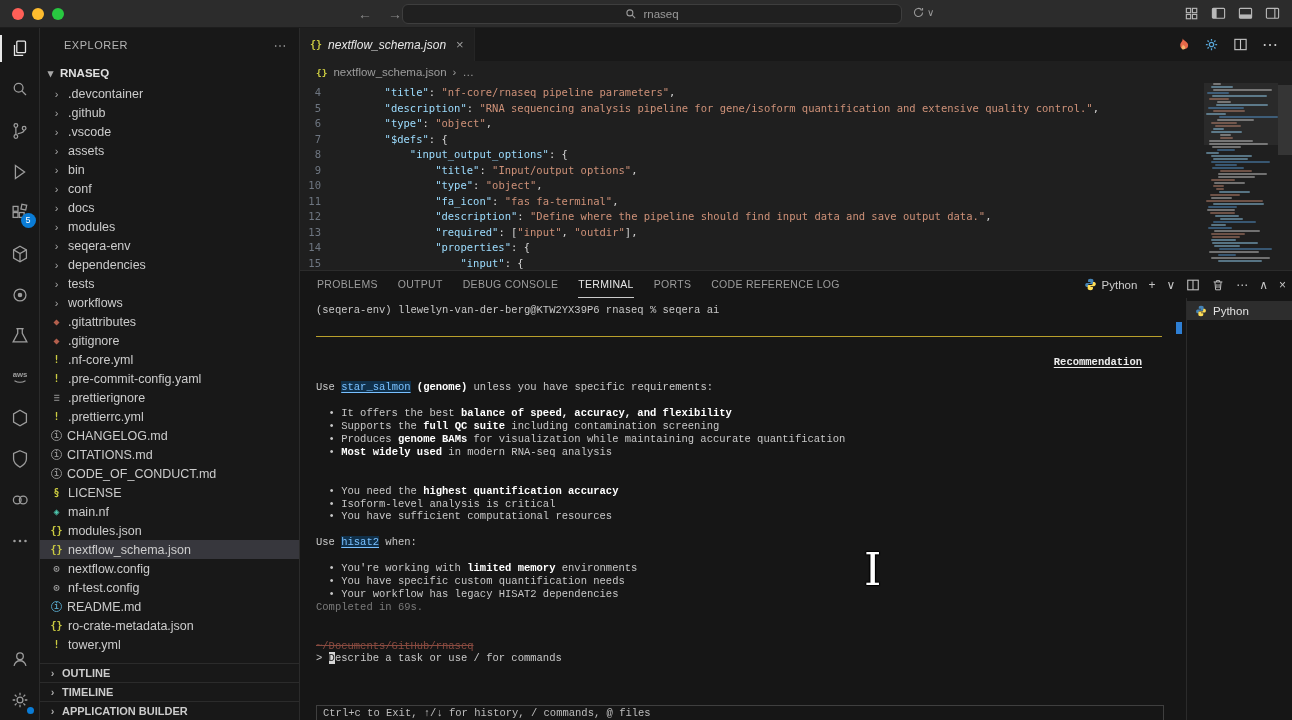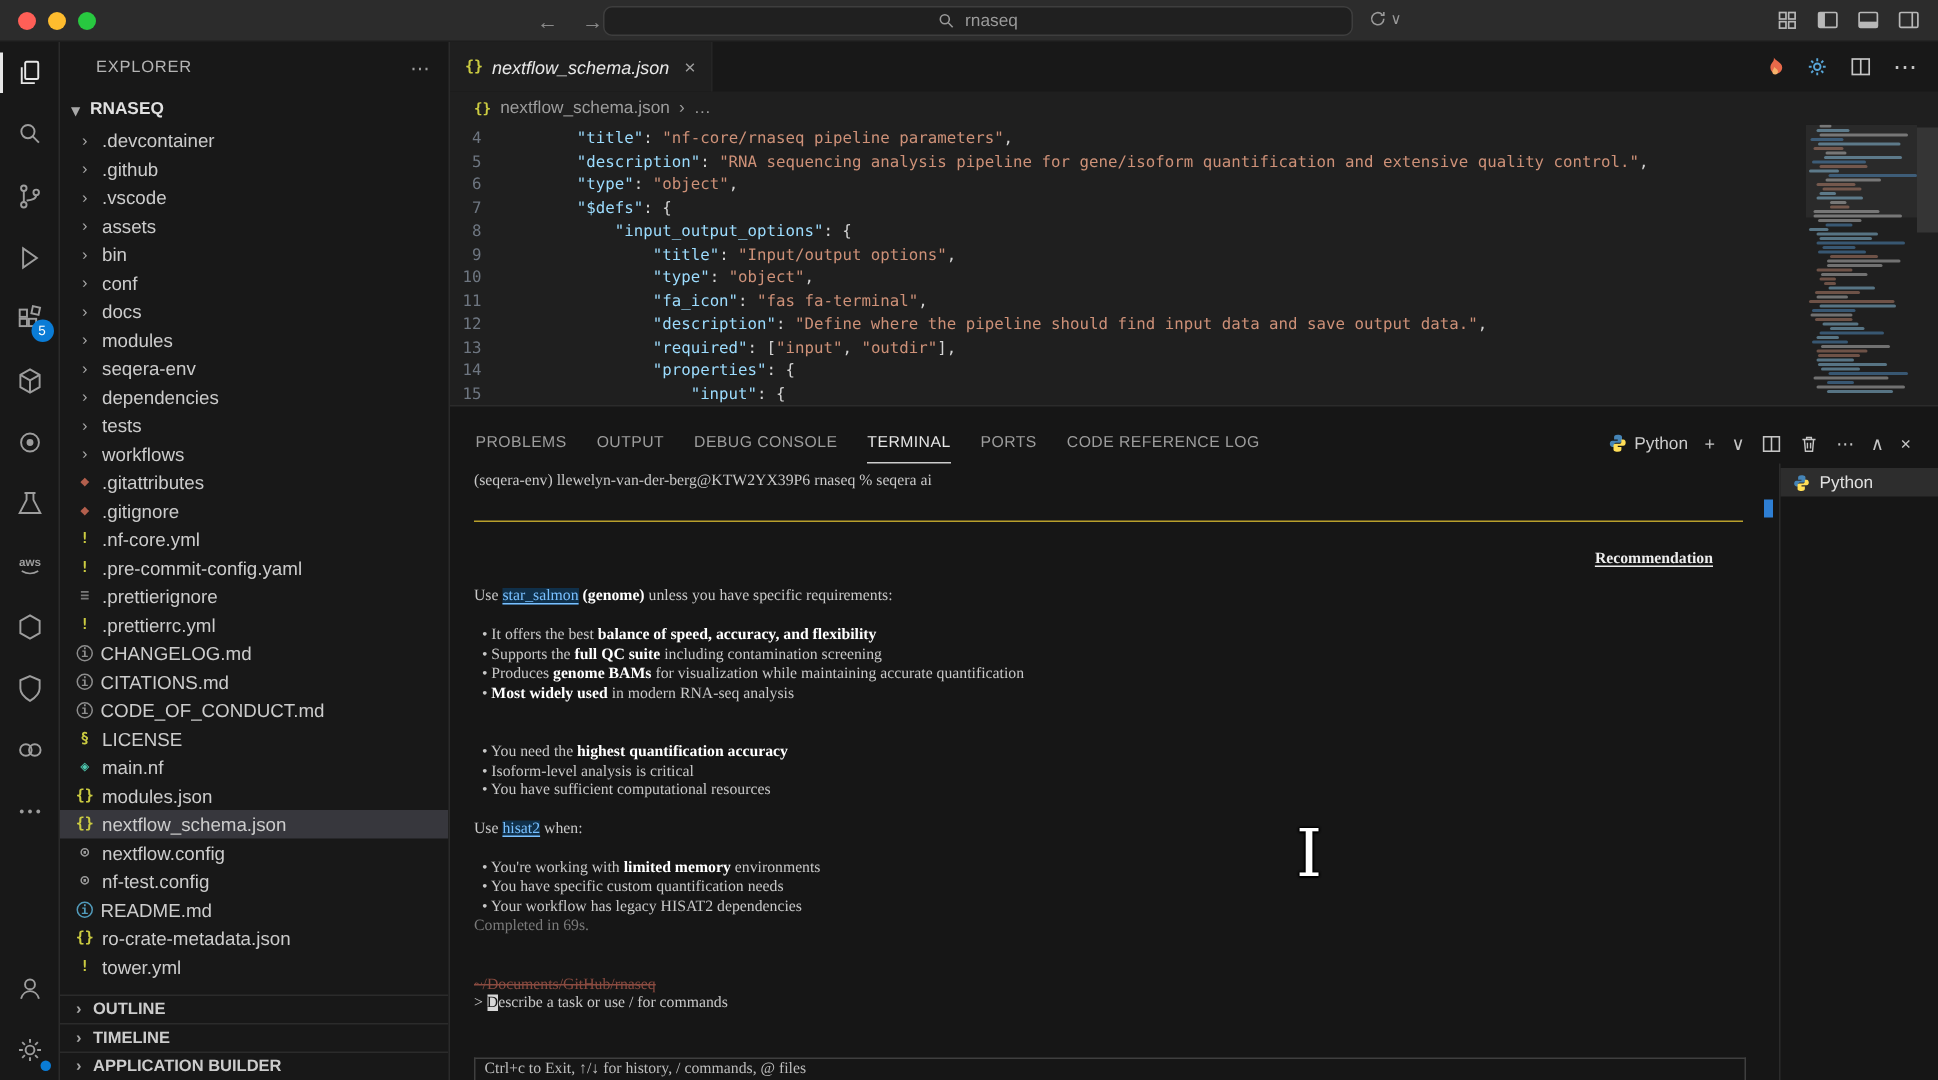--- a/index.html
+++ b/index.html
@@ -75,29 +75,29 @@
   .codetext { white-space:pre; }
   .c-k{color:#9cdcfe}.c-s{color:#ce9178}.c-p{color:#d4d4d4}.c-w{color:#d4d4d4}
   .minimap { position:absolute; top:0; right:14px; width:74px; bottom:0; overflow:hidden; background:#1f1f1f; }
   .minimap::before{content:""; position:absolute; inset:0 0 auto 0; height:62px; background:rgba(255,255,255,.05);}
   .mm-line { height:2px; margin-bottom:1px; border-radius:1px; }
   .ed-scroll { position:absolute; top:0; right:0; width:14px; bottom:0; }
   .ed-scroll .slider { margin-top:2px; height:70px; background:rgba(121,121,121,.25); }
 
   
   .panel { flex:0 0 450px; border-top:1px solid #2b2b2b; background:#161616; display:flex; flex-direction:column; }
-  .panel-header { flex:0 0 27px; display:flex; align-items:center; padding:0 18px 0 17px;margin-top:11px; }
+  .panel-header { flex:0 0 27px; display:flex; align-items:center; padding:0 6px 0 17px; }
   .ptab { font-size:10.5px; color:#9d9d9d; margin-right:20px; height:27px; display:flex; align-items:center;
     border-bottom:1px solid transparent; cursor:pointer; letter-spacing:.3px; }
   .ptab.active { color:#e7e7e7; border-bottom-color:#cccccc; }
   .panel-actions { margin-left:auto; display:flex; align-items:center; gap:11px; color:#c5c5c5; font-size:12px; }
   .pa-python { display:flex; align-items:center; gap:5px; font-size:11.5px; color:#cccccc; }
   .panel-body { flex:1; display:flex; min-height:0; position:relative; }
   .term-out { flex:1; position:relative; overflow:hidden; padding:6px 14px 13px 16px;
-    font-family:Liberation Serif, serif; font-size:10.5px; line-height:12.9px; color:#c8c8c8; }
+    font-family:Liberation Mono, monospace; font-size:10.5px; line-height:12.9px; color:#c8c8c8; }
   .t-line { white-space:pre; min-height:12.9px; }
   .t-center { text-align:right; padding-right:30px; }
   .t-hr { position:relative; min-height:12.9px; }
   .t-hr::after { content:""; position:absolute; left:0; right:10px; top:6px; border-top:1px solid #b9a02c; }
   .seg-plain{color:#c8c8c8}
   .seg-bold{color:#ffffff; font-weight:bold;}
   .seg-dim{color:#7a7a7a}
   .seg-heading{color:#ededed; font-weight:bold; text-decoration:underline; text-underline-offset:2px;}
   .seg-code{color:#79c0ff; background:#10304a; text-decoration:underline; text-underline-offset:2px;}
   .seg-strike{color:#8a4b40; text-decoration:line-through;}

